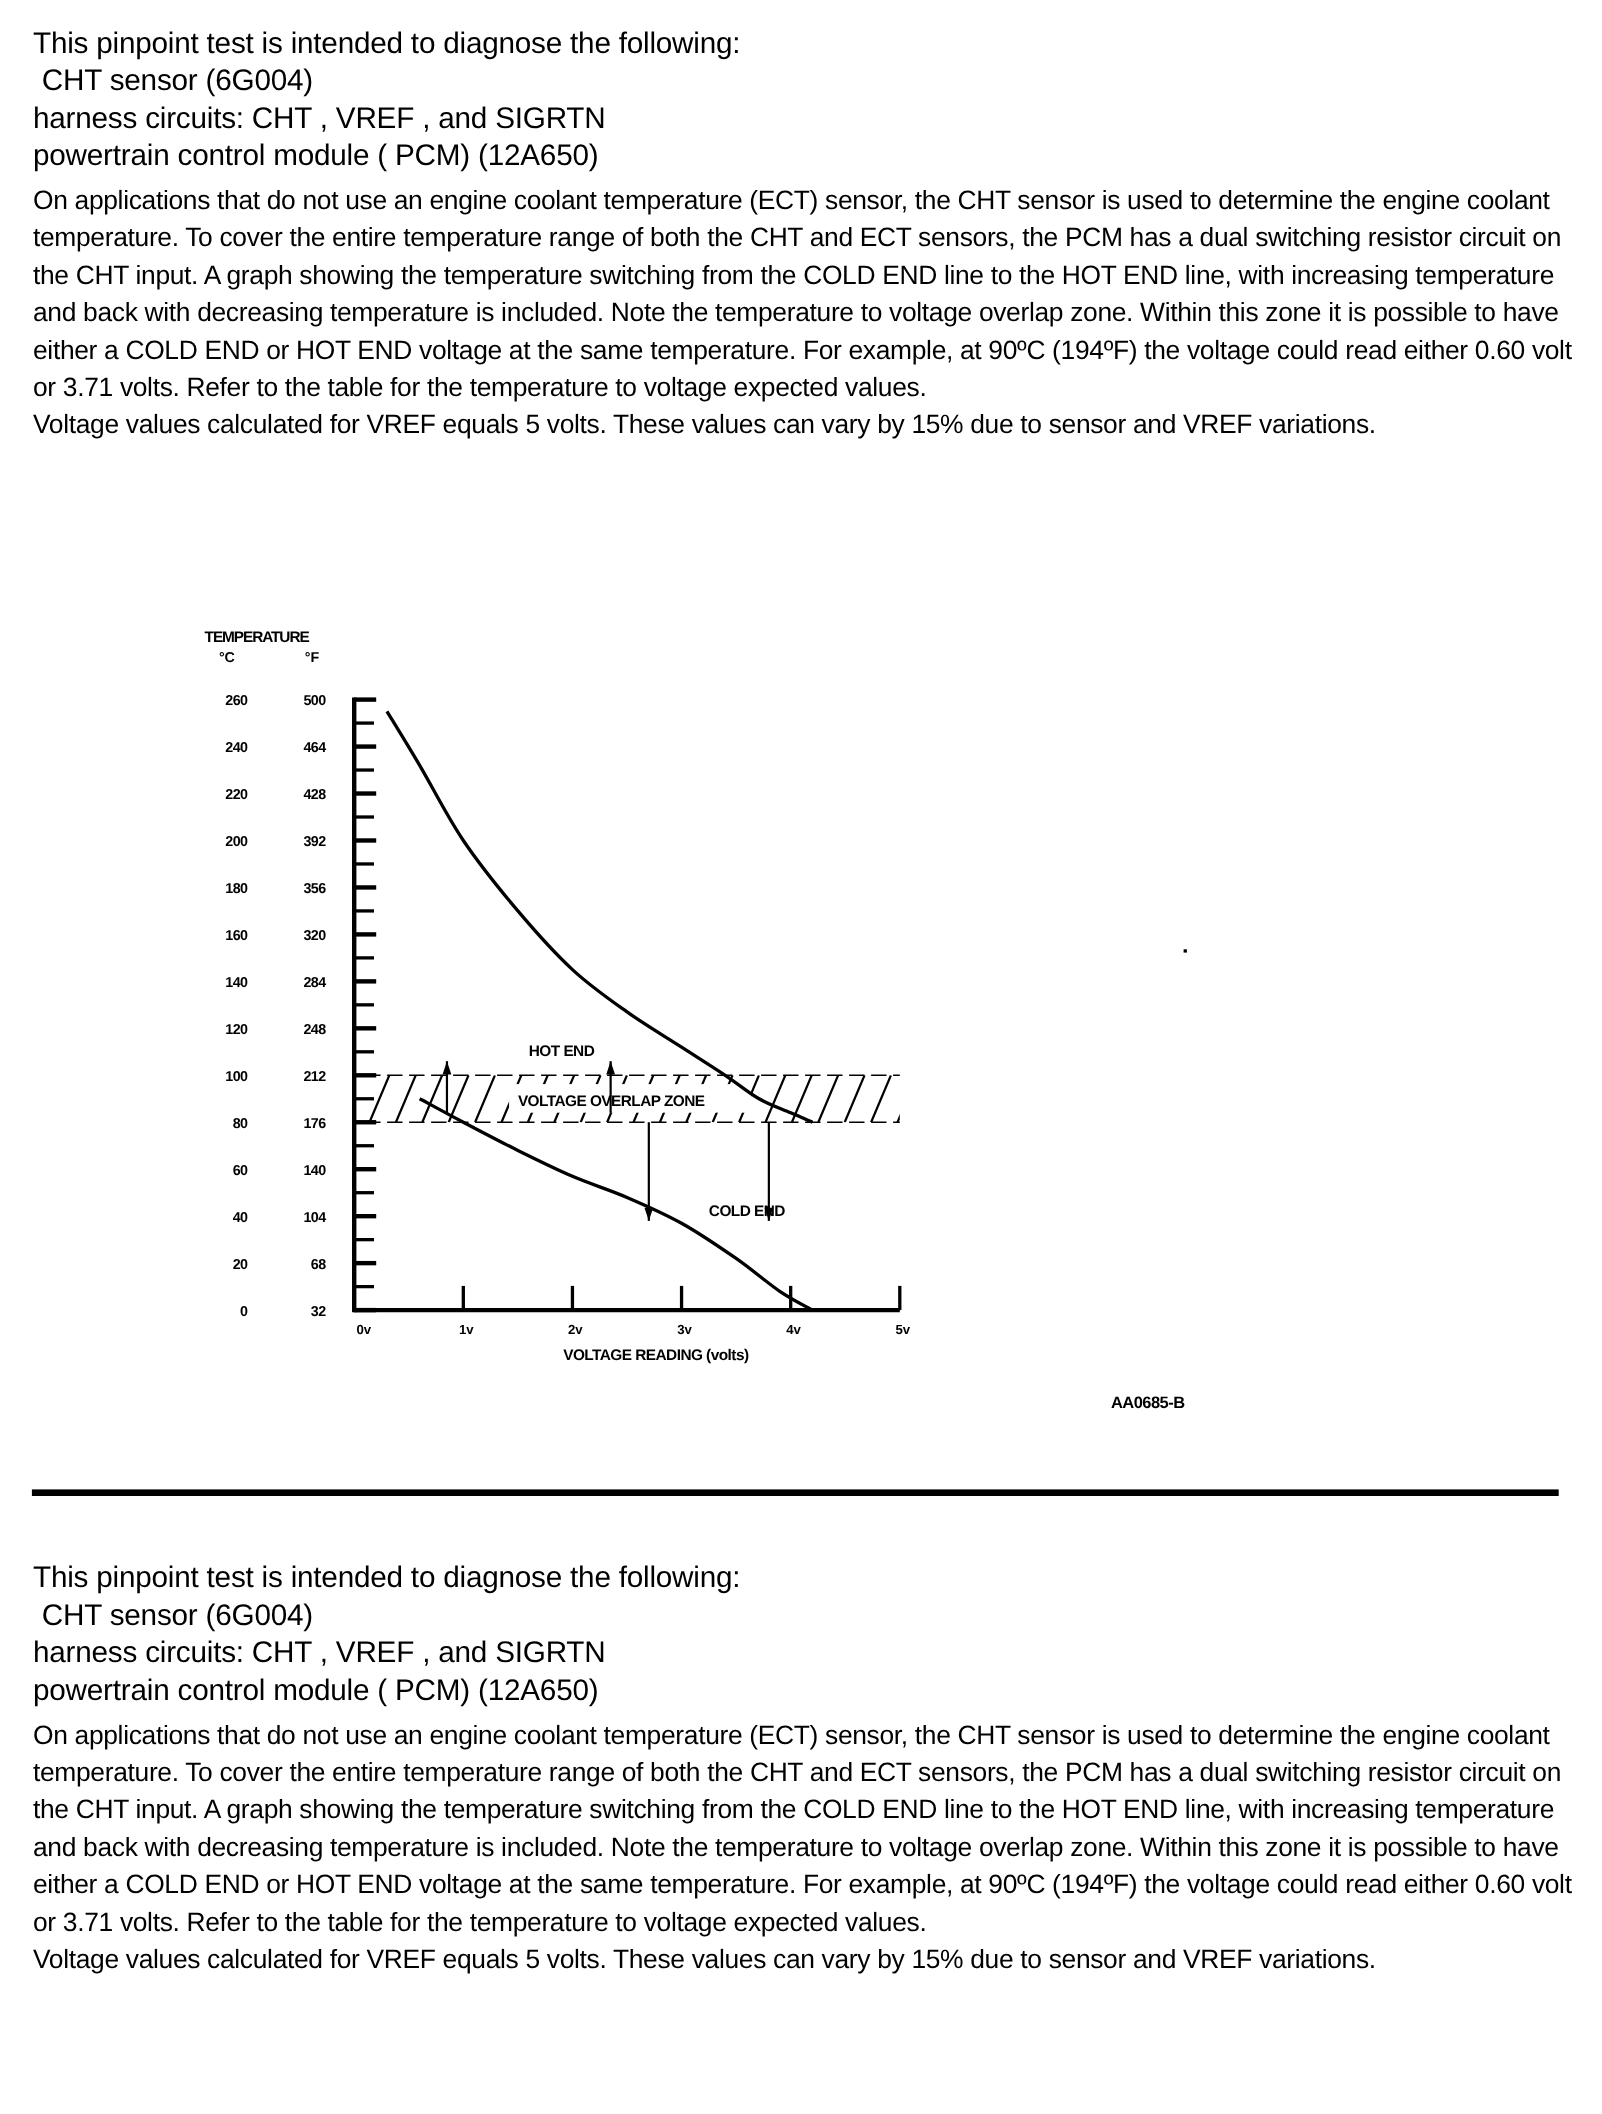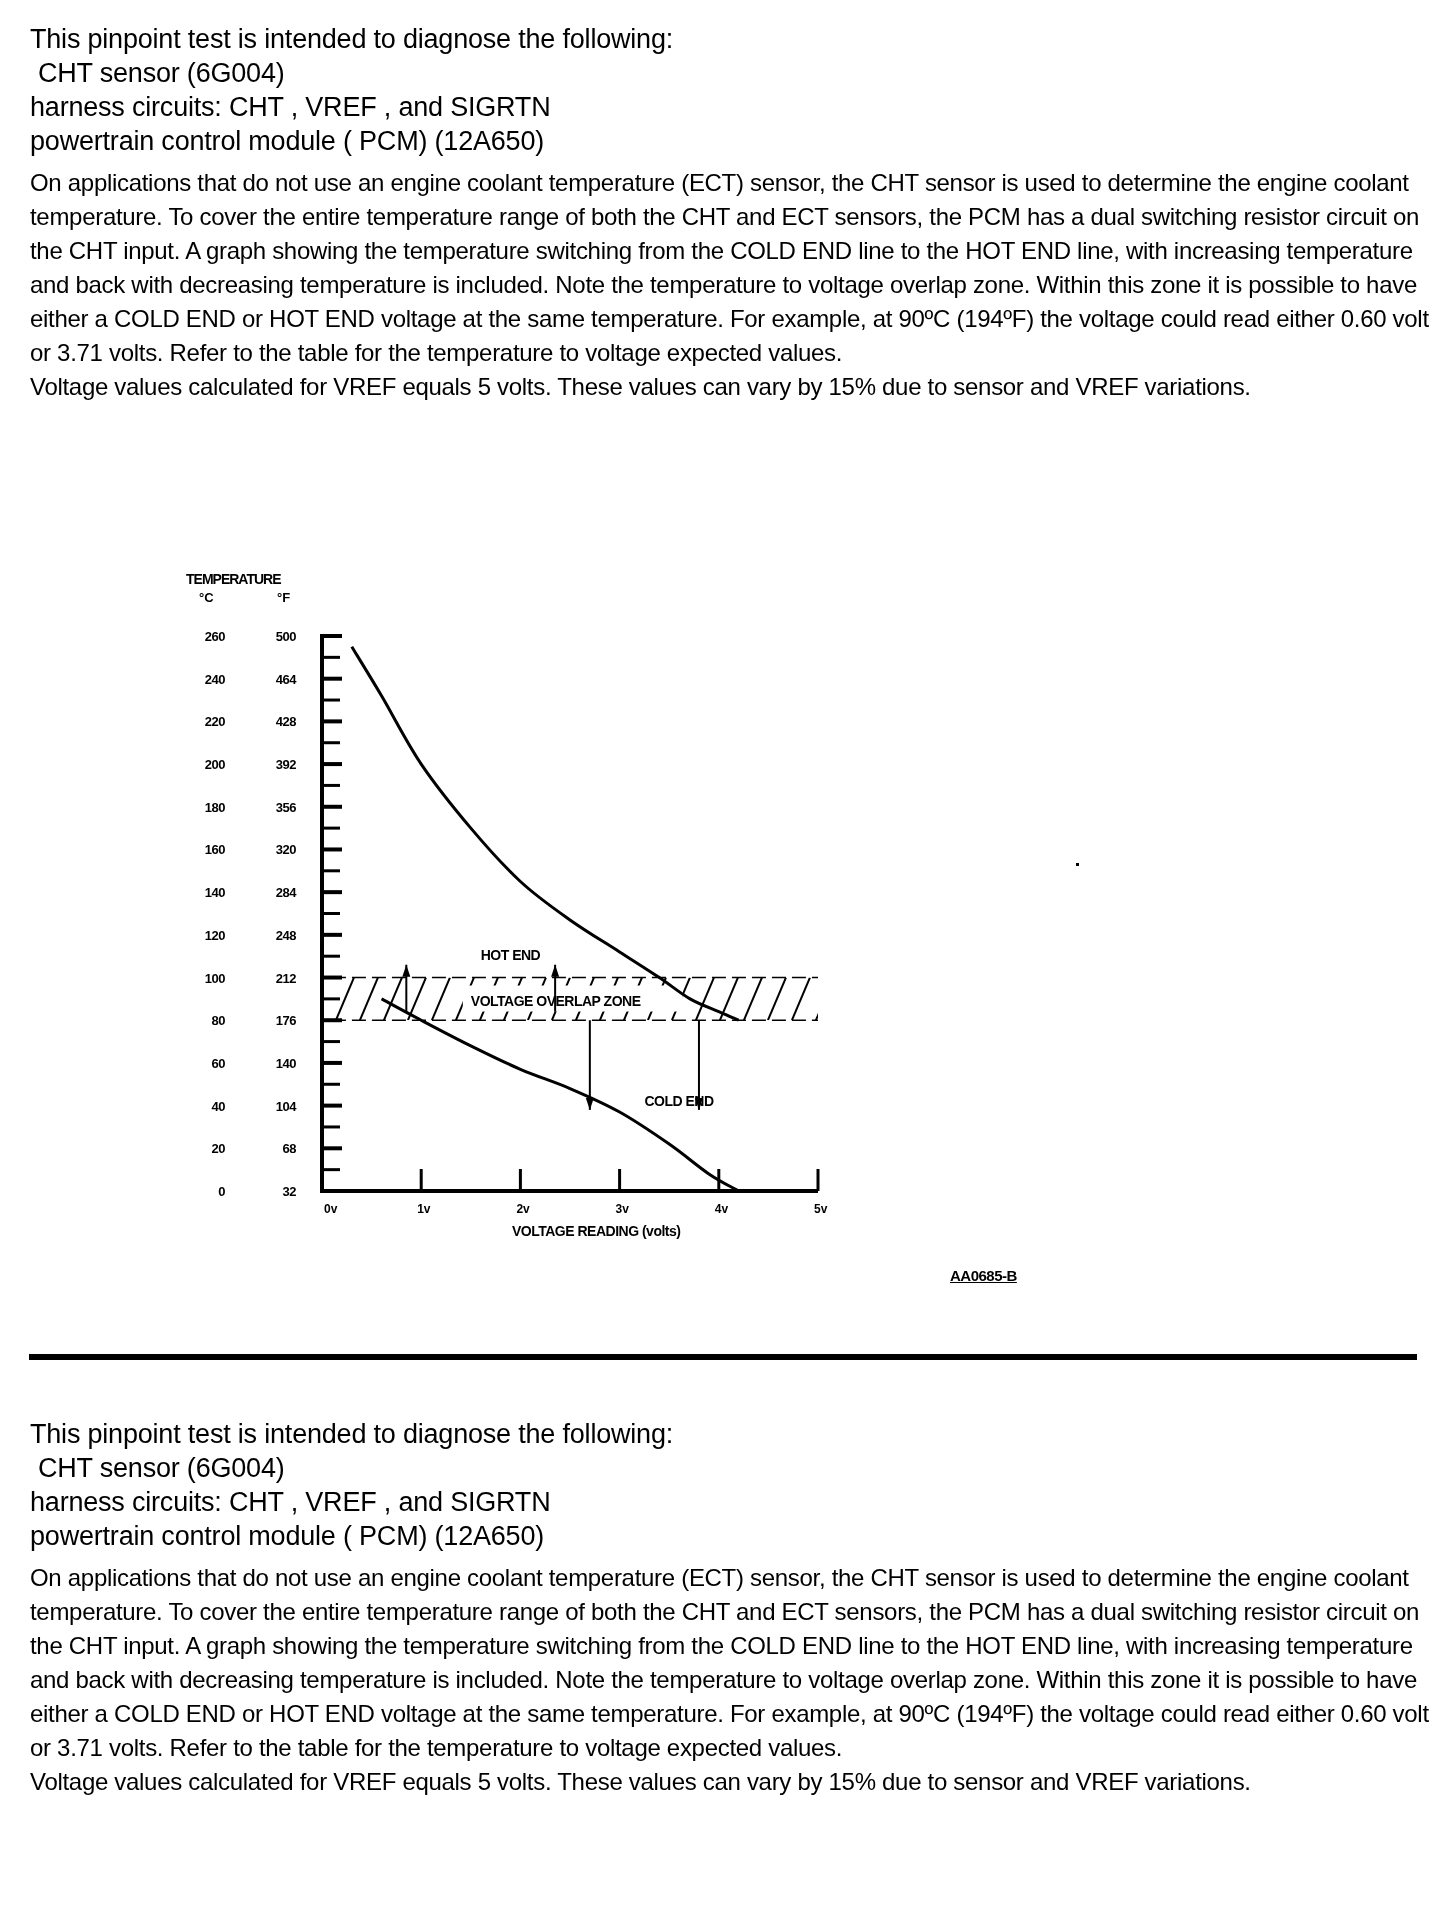--- a/index.html
+++ b/index.html
@@ -8,22 +8,22 @@
     .block { position: absolute; left: 30px; width: 1400px; }
     .intro p { margin: 0; font-size: 27px; line-height: 34px; letter-spacing: -0.2px; }
     .intro p.indent { padding-left: 8px; }
     .para { margin: 8px 0 0 0; font-size: 24px; line-height: 34px; letter-spacing: -0.3px; }
     .para p { margin: 0; }
     #block-top { top: 22px; }
     #block-bottom { top: 1417px; }
     .divider { position: absolute; left: 29px; top: 1354px; width: 1388px; height: 6px; background: #000; }
     #chart { position: absolute; left: 0; top: 540px; }
     #chart text { font-family: "Liberation Sans", sans-serif; font-weight: bold; fill: #000; }
-    .figure-id { position: absolute; left: 950px; top: 1267px; font-family: "Liberation Sans", sans-serif;
-                 font-weight: bold; font-size: 15px; letter-spacing: -0.5px; text-decoration: underline; }
+    .figure-id { position: absolute; left: 1010px; top: 1267px; font-family: "Liberation Sans", sans-serif;
+                 font-weight: bold; font-size: 15px; letter-spacing: -0.5px; }
     .stray-dot { position: absolute; left: 1076px; top: 863px; width: 3px; height: 3px; background: #000; }
   </style>
 </head>
 <body>
 
 <div class="block" id="block-top">
   <div class="intro">
     <p>This pinpoint test is intended to diagnose the following:</p>
     <p class="indent">CHT sensor (6G004)</p>
     <p>harness circuits: CHT , VREF , and SIGRTN</p>

